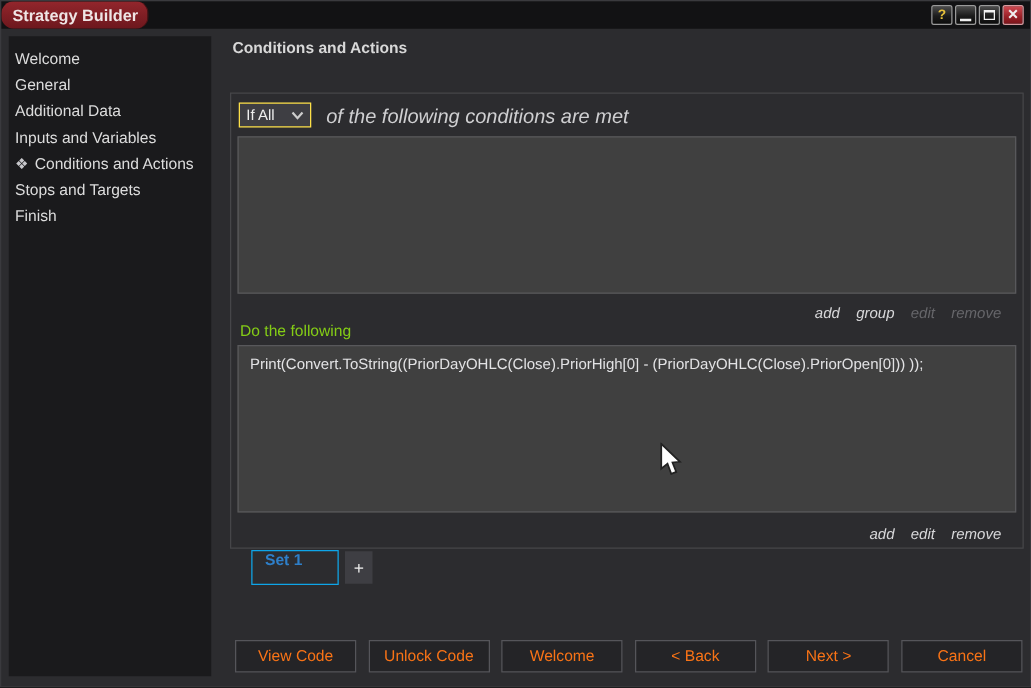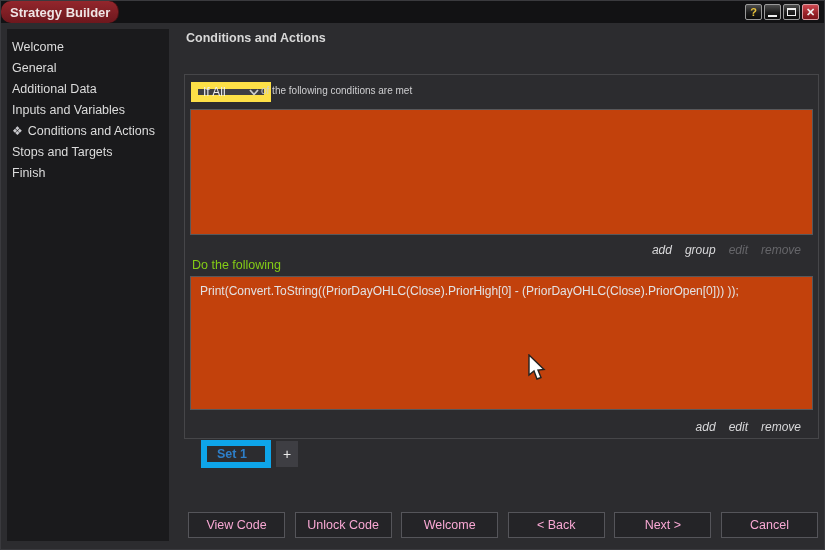--- a/index.html
+++ b/index.html
@@ -40,63 +40,63 @@
   }
   .side-item .diamond{color:#c8c8cc;font-size:12px;margin-right:5px;}
   
   .heading{position:absolute;left:185px;top:30px;font-size:12.5px;font-weight:bold;color:#d8d8d8;}
   .subtitle{position:absolute;left:185px;top:51px;font-size:12.5px;color:#c4c4c6;}
   .groupbox{
     position:absolute;left:183px;top:73px;width:635px;height:365px;
     border:1px solid #464649;background:#2c2c2f;
   }
   .dropdown{
-    position:absolute;left:6px;top:7px;width:80px;height:20px;
-    background:#3e3e43;border:7px solid #fde047;color:#eeeeee;font-size:12px;
+    position:absolute;left:6px;top:7px;width:58px;height:20px;
+    background:#3e3e43;border:1px solid #fde047;color:#eeeeee;font-size:12px;
     display:flex;align-items:center;padding:0 5px;cursor:default;
   }
   .dropdown .dd-label{flex:1;}
   .dropdown svg{flex:none;}
-  .dd-caption{position:absolute;left:76px;top:10px;font-size:10px;color:#cfcfd1;}
+  .dd-caption{position:absolute;left:76px;top:10px;font-size:16px;color:#cfcfd1;font-style:italic;}
   .listbox{
     position:absolute;left:5px;width:623px;
-    background:#c2410c;border:1px solid #58585b;
+    background:#404040;border:1px solid #58585b;
   }
   .listbox.conditions{top:34px;height:126px;}
   .listbox.actions{top:201px;height:134px;}
   .code-line{padding:7px 9px;font-size:12px;color:#e2e2e4;white-space:nowrap;cursor:default;}
   .links-row{
     position:absolute;right:17px;display:flex;gap:13px;
     font-size:12px;font-style:italic;
   }
   .links-row.row1{top:168px;}
   .links-row.row2{top:345px;}
   .link{color:#d8d8da;cursor:pointer;font-style:italic;}
   .link.disabled{color:#66666a;cursor:default;}
   .do-label{position:absolute;left:7px;top:183px;font-size:12.5px;color:#84cc16;}
   
   .set-tab{
     position:absolute;left:200px;top:439px;width:70px;height:28px;
-    border:6px solid #0ea5e9;background:#2c2c2f;
+    border:1px solid #0ea5e9;background:#2c2c2f;
     color:#2e7fc9;font-size:12.5px;font-weight:600;
-    display:flex;align-items:center;padding-left:10px;cursor:default;
+    display:flex;padding-left:10px;cursor:default;
   }
   .add-tab-btn{
     position:absolute;left:275px;top:440px;width:22px;height:26px;
     background:#3e3e43;color:#ececec;font-size:14px;
     display:flex;align-items:center;justify-content:center;cursor:default;
   }
   
   .footer{
     position:absolute;left:187px;top:511px;width:630px;height:26px;
     display:flex;justify-content:space-between;
   }
   .btn{
     width:97px;height:26px;background:#242427;border:1px solid #55555a;
-    color:#f9a8d4;font-size:12.5px;display:flex;align-items:center;justify-content:center;
+    color:#f97316;font-size:12.5px;display:flex;align-items:center;justify-content:center;
     cursor:default;
   }
   
   .cursor{position:absolute;left:527px;top:353px;pointer-events:none;}
 </style>
 </head>
 <body>
 
 <div id="window">
 

